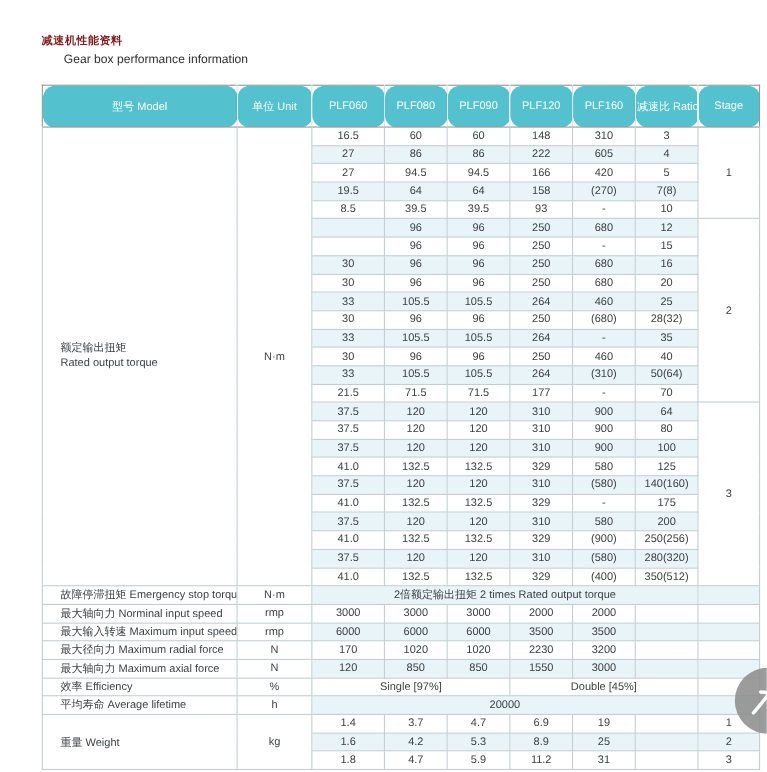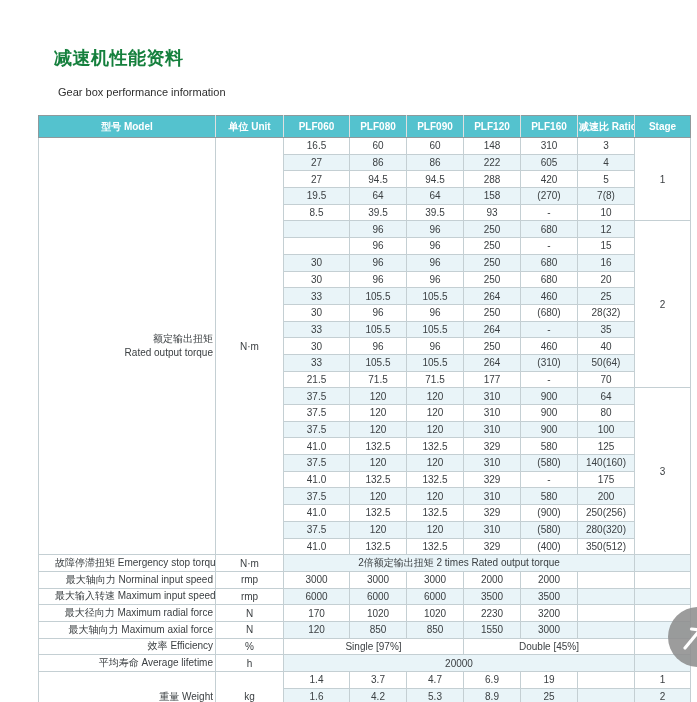--- a/index.html
+++ b/index.html
@@ -3,33 +3,33 @@
 <meta charset="utf-8">
 <style>
   :root{
     --teal:#54c2ce; --tint:#e9f4f8; --bl:#c4cfd3; --bd:#8f999c; --txt:#3c4043;
   }
   *{box-sizing:border-box;}
   html,body{margin:0;padding:0;}
   body{width:697px;height:702px;background:#ffffff;overflow:hidden;
        font-family:"Liberation Sans",sans-serif;color:var(--txt);position:relative;}
   .page{padding:30px 7px 0 38px;position:relative;}
-  h1.title{margin:16px;font-size:18px;font-weight:bold;color:#15803d;letter-spacing:.5px;}
+  h1.title{margin:0;font-size:10px;font-weight:bold;color:#7f1d1d;letter-spacing:.5px;}
   .subtitle{margin-top:4px;font-size:11px;color:#2e2e2e;margin-left:20px;}
   table.perf{border-collapse:collapse;table-layout:fixed;width:652px;margin-top:17px;
              border:1.5px solid var(--bd);}
-  th{background:var(--teal);color:#fff;font-weight:bold;font-size:10px;height:22px;
+  th{background:var(--teal);color:#fff;font-weight:normal;font-size:10px;height:38px;
      border-left:1px solid rgba(0,0,0,.12);border-bottom:1.5px solid var(--bd);
-     padding:0 1px;overflow:hidden;white-space:nowrap;}
+     padding:0 1px;overflow:hidden;white-space:nowrap;border-radius:11px;}
   th:first-child{border-left:none;}
   td{border:1px solid var(--bl);height:16.7px;padding:0 2px;font-size:10px;
      text-align:center;vertical-align:middle;overflow:hidden;white-space:nowrap;
      background:#fff;}
   td.tint{background:var(--tint);}
-  td.label-cell{text-align:right;padding-left:16px;}
+  td.label-cell{text-align:left;padding-left:16px;}
   td.merged{background:#fff;}
   td.torque-label{line-height:1.45;}
   tr.hb td{border-top:1.5px solid var(--bd);}
   .fab{position:absolute;top:607px;right:-31px;width:60px;height:60px;border-radius:50%;
        background:#8f8f8f;opacity:.88;display:flex;align-items:center;justify-content:center;}
   .fab svg{display:block;}
 </style>
 </head>
 <body>
 
@@ -82,21 +82,21 @@
           <td class="value tint">86</td>
           <td class="value tint">86</td>
           <td class="value tint">222</td>
           <td class="value tint">605</td>
           <td class="value tint">4</td>
         </tr>
         <tr>
           <td class="value">27</td>
           <td class="value">94.5</td>
           <td class="value">94.5</td>
-          <td class="value">288</td>
+          <td class="value">166</td>
           <td class="value">420</td>
           <td class="value">5</td>
         </tr>
         <tr>
           <td class="value tint">19.5</td>
           <td class="value tint">64</td>
           <td class="value tint">64</td>
           <td class="value tint">158</td>
           <td class="value tint">(270)</td>
           <td class="value tint">7(8)</td>

